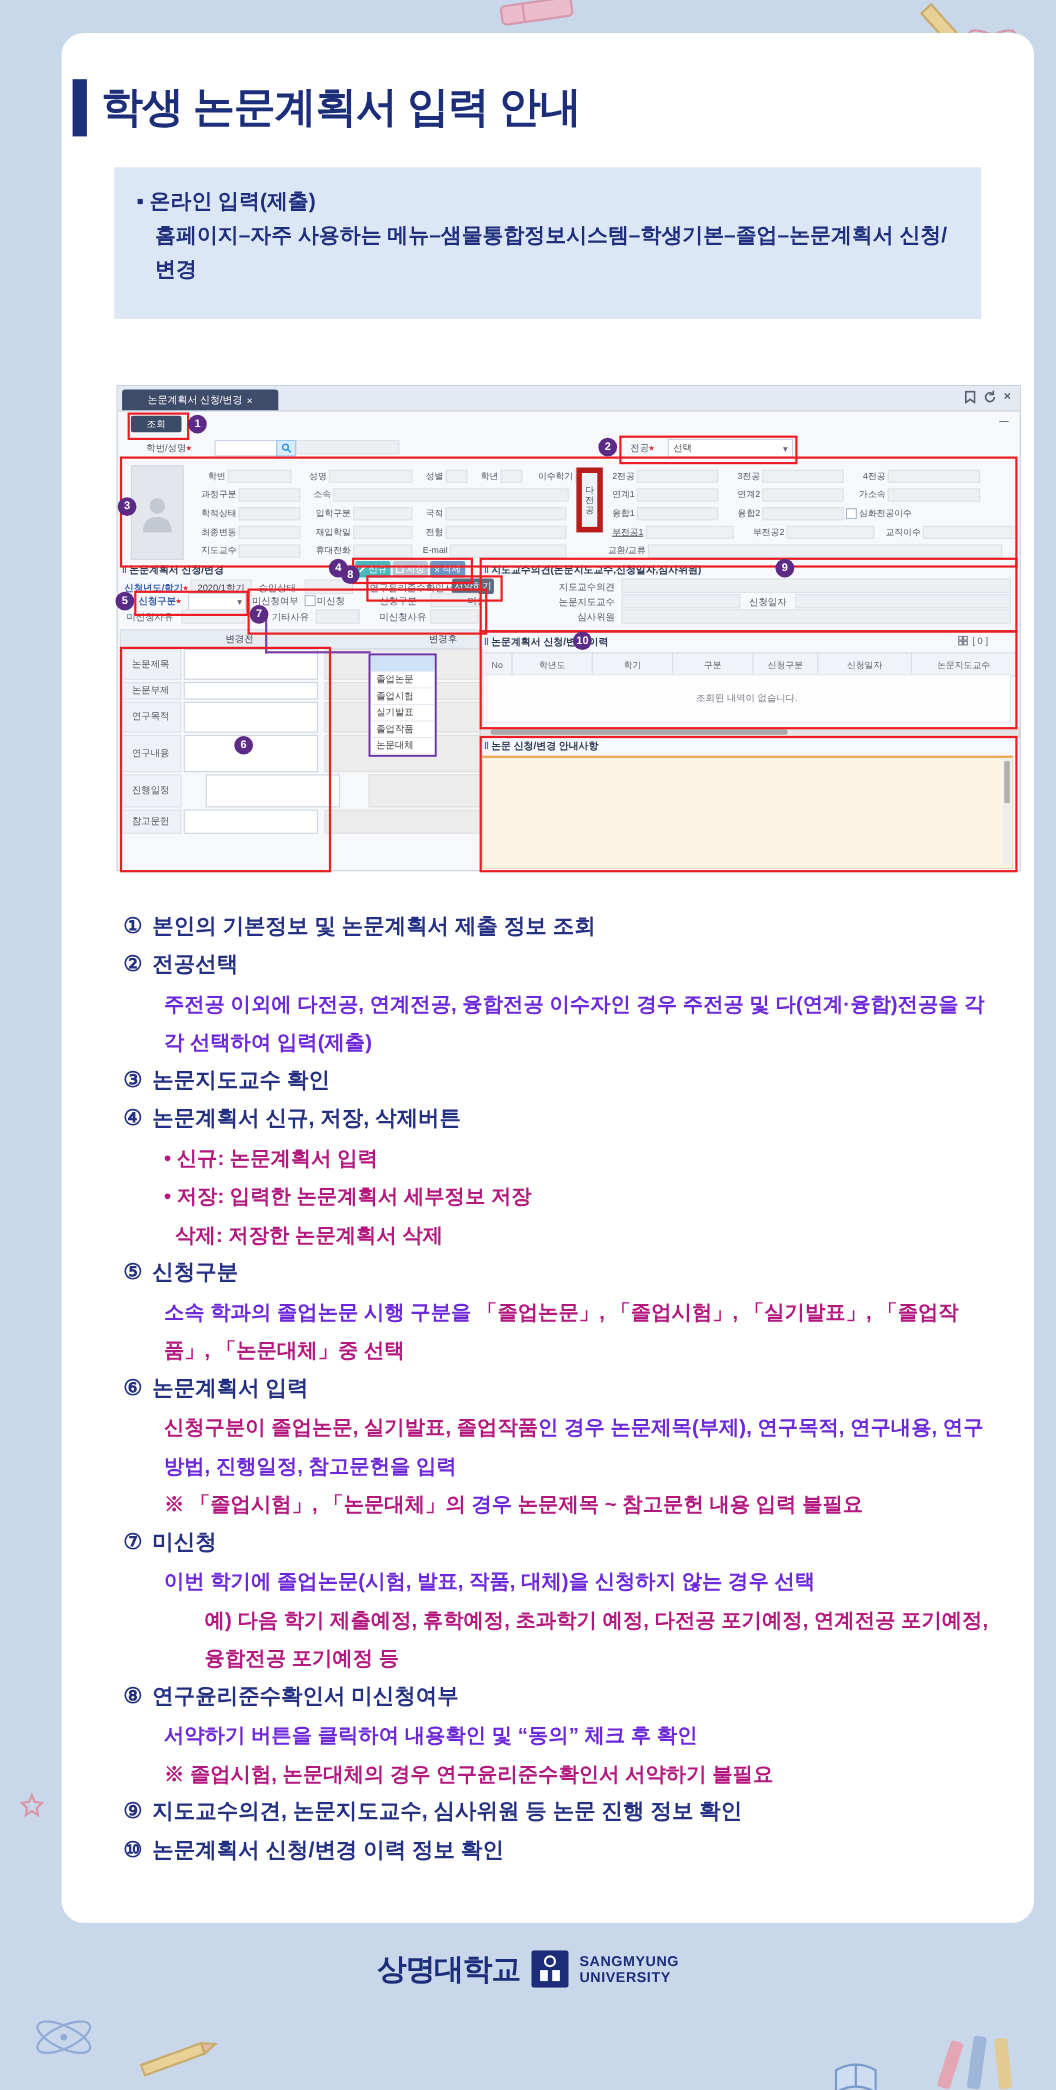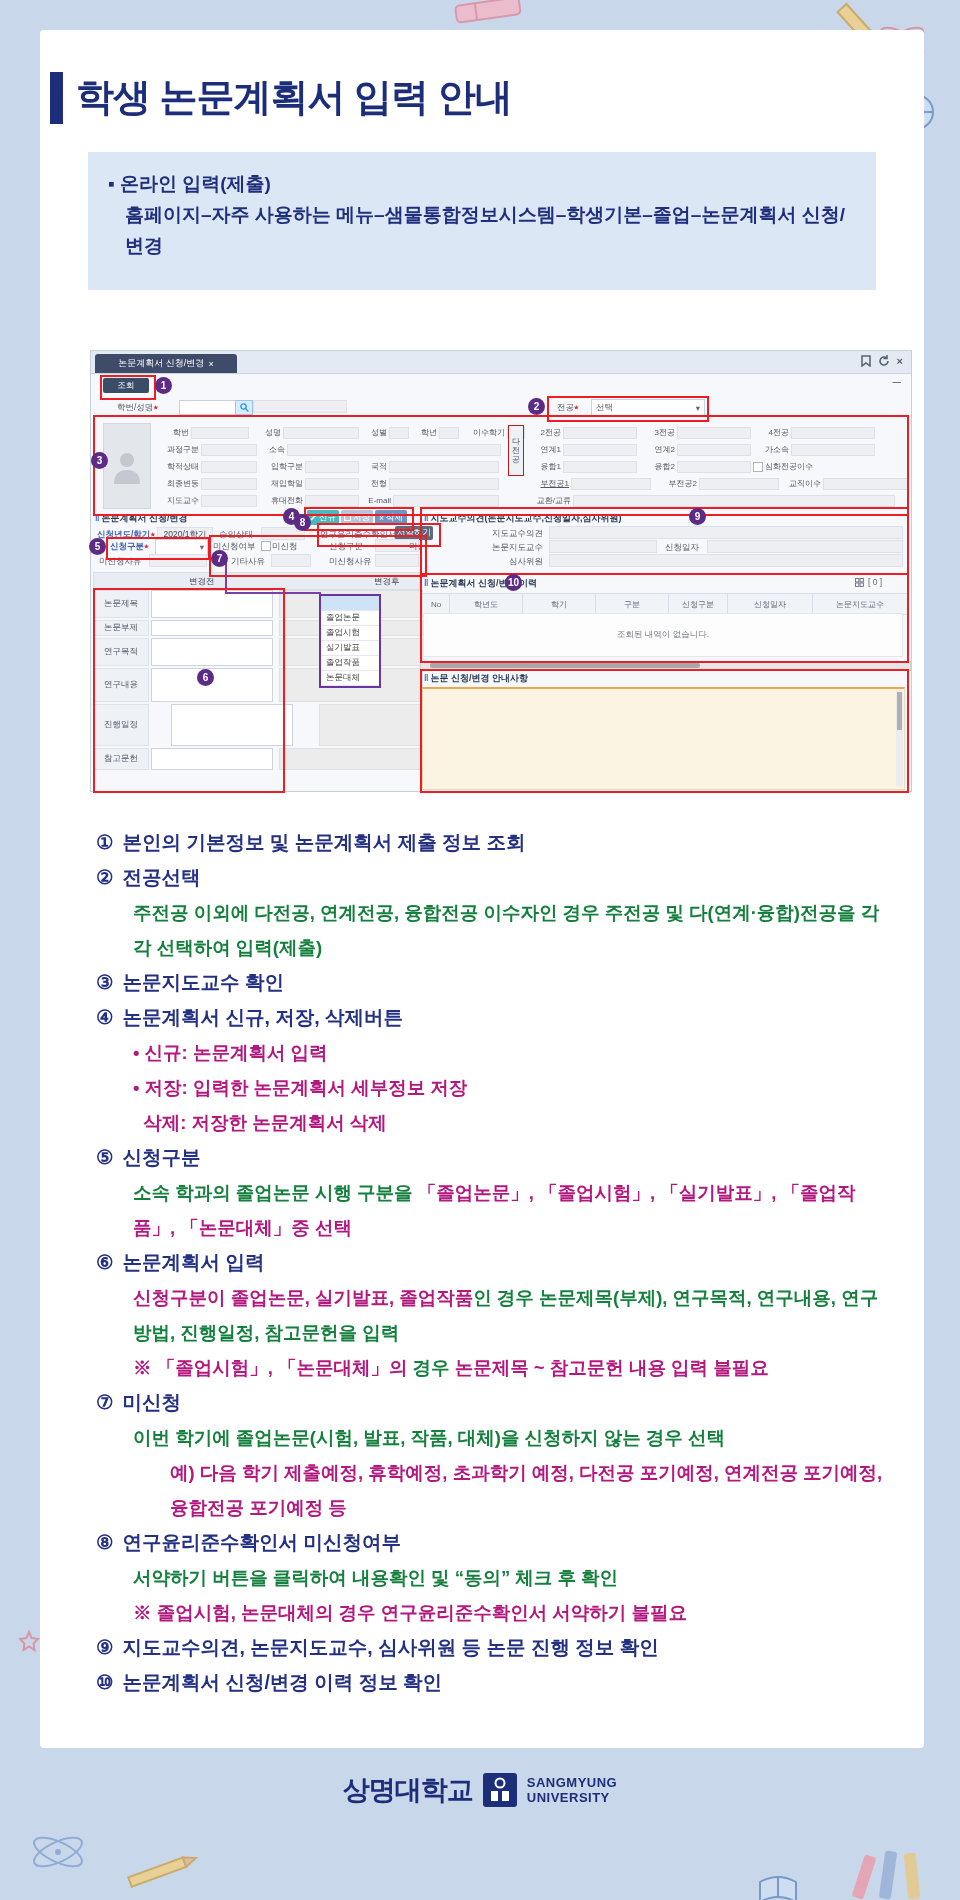--- a/index.html
+++ b/index.html
@@ -1,20 +1,20 @@
 <!DOCTYPE html>
 <html><head>
 <meta charset="utf-8">
 <style>
   html,body{margin:0;padding:0}
   body{width:960px;height:1900px;position:relative;background:#c9d7ea;overflow:hidden;
        font-family:"Liberation Sans",sans-serif;}
   .deco{position:absolute;left:0;top:0;z-index:0}
-  .card{position:absolute;left:40px;top:30px;width:884px;height:1718px;background:#ffffff;
-        border-radius:4px;z-index:1}
+  .card{position:absolute;left:56px;top:30px;width:884px;height:1718px;background:#ffffff;
+        border-radius:20px;z-index:1}
   
   .tbar{position:absolute;left:10px;top:42px;width:13px;height:52px;background:#1c2d7a}
   .ptitle{position:absolute;left:36px;top:42px;font-size:38px;font-weight:bold;color:#1c2d7a;letter-spacing:-1px}
   
   .infobox{position:absolute;left:48px;top:122px;width:748px;height:106px;background:#dce7f5;
            padding:16px 20px;color:#1f2f7d;font-weight:bold;font-size:19px;line-height:31px}
   .ib-body{padding-left:17px}
   
   .app{position:absolute;left:50px;top:320px;width:820px;height:440px;background:#f6f8fb;
        border:1px solid #c5cfdd;font-size:8.5px;color:#555}
@@ -28,21 +28,21 @@
   .pb{position:absolute;border:2px solid #6a35a0;z-index:23;background:#fff}
   .badge{position:absolute;width:17px;height:17px;border-radius:50%;background:#5b2b85;color:#fff;
          font-size:10px;font-weight:bold;display:flex;align-items:center;justify-content:center;z-index:30}
   .vl{background:#edeff3;border:1px solid #dde2ea;display:inline-block;height:11px}
   .lb{color:#556}
   .blb{color:#3c5fae;font-weight:bold}
   .ast{color:#e0262c;font-weight:bold}
   .sg-row{display:flex;align-items:center;height:15px;margin-bottom:2px;gap:2px}
   .sg-lb{color:#556;text-align:right;flex:none;white-space:nowrap;overflow:hidden;font-size:8px}
   .sg-vl{background:#edeff3;border:1px solid #dde2ea;height:10px;flex:none}
-  .dj{position:absolute;left:417px;top:74px;width:14px;height:49px;background:#eef1f5;border:1px solid #b91c1c;
+  .dj{position:absolute;left:417px;top:74px;width:14px;height:49px;background:#eef1f5;border:5px solid #b91c1c;
       display:flex;align-items:center;justify-content:flex-start;color:#556;font-size:8px;line-height:9px;text-align:center}
   .cb{display:inline-block;width:8px;height:8px;background:#fff;border:1px solid #aab4c2;vertical-align:middle}
   .shead{font-size:9px;font-weight:bold;color:#2b3a55;white-space:nowrap}
   .shead .tick{color:#3b6fd4;margin-right:2px}
   .mbtn{position:absolute;height:15px;border-radius:2px;color:#fff;display:flex;align-items:center;justify-content:center;gap:2px;font-size:8.5px}
   .band{position:absolute;left:2px;top:221px;width:325px;height:16px;background:#e8ecf3;border:1px solid #d8dee8;color:#445}
   .f-row{display:flex;margin-bottom:2px}
   .f-lb{width:54px;background:#eef1f5;border:1px solid #dde2ea;color:#556;display:flex;align-items:center;justify-content:center;flex:none}
   .f-white{width:120px;background:#fff;border:1px solid #ccd4e0;margin-left:2px;flex:none}
   .f-gray{width:142px;background:#ececec;border:1px solid #e0e0e0;margin-left:6px;flex:none}
@@ -57,21 +57,21 @@
           border:1px solid #ead9b8;border-top:2px solid #eda64e}
   .vtrack{position:absolute;right:1px;top:1px;width:7px;height:96px;background:#ececec}
   .vthumb{position:absolute;left:1px;top:2px;width:5px;height:38px;background:#b0b0b0}
   
   .ins{position:absolute;left:56px;top:795px;width:800px}
   .ins-head{font-size:19.5px;font-weight:bold;color:#243082;line-height:35px}
   .ins-num{margin-right:9px}
   .ins-line{font-size:18.5px;font-weight:bold;line-height:35px}
   .ind1{padding-left:37px}
   .ind2{padding-left:74px}
-  .c-n{color:#15803d}
+  .c-n{color:#6d28d9}
   .c-m{color:#b3187f}
   
   .footer{position:absolute;left:0;top:1772px;width:960px;display:flex;align-items:center;justify-content:center;gap:10px;z-index:1}
   .f-kr{font-size:27px;font-weight:bold;color:#1c2d7a;letter-spacing:-1px}
   .f-en{font-size:13px;font-weight:bold;color:#1c2d7a;line-height:15px;letter-spacing:0.5px}
 </style>
 </head>
 <body>
 
 <svg class="deco" width="960" height="1900">
@@ -340,21 +340,21 @@
         <div class="f-row" style="height: 28px;">
           <div class="f-lb">연구목적</div>
           <div class="f-white"></div>
           <div class="f-gray"></div>
         </div>
         <div class="f-row" style="height: 34px;">
           <div class="f-lb">연구내용</div>
           <div class="f-white"></div>
           <div class="f-gray"></div>
         </div>
-        <div class="f-row" style="height: 42px; gap: 20px;">
+        <div class="f-row" style="height: 30px; gap: 20px;">
           <div class="f-lb">진행일정</div>
           <div class="f-white"></div>
           <div class="f-gray"></div>
         </div>
         <div class="f-row" style="height: 22px;">
           <div class="f-lb">참고문헌</div>
           <div class="f-white"></div>
           <div class="f-gray"></div>
         </div>
       </div>

